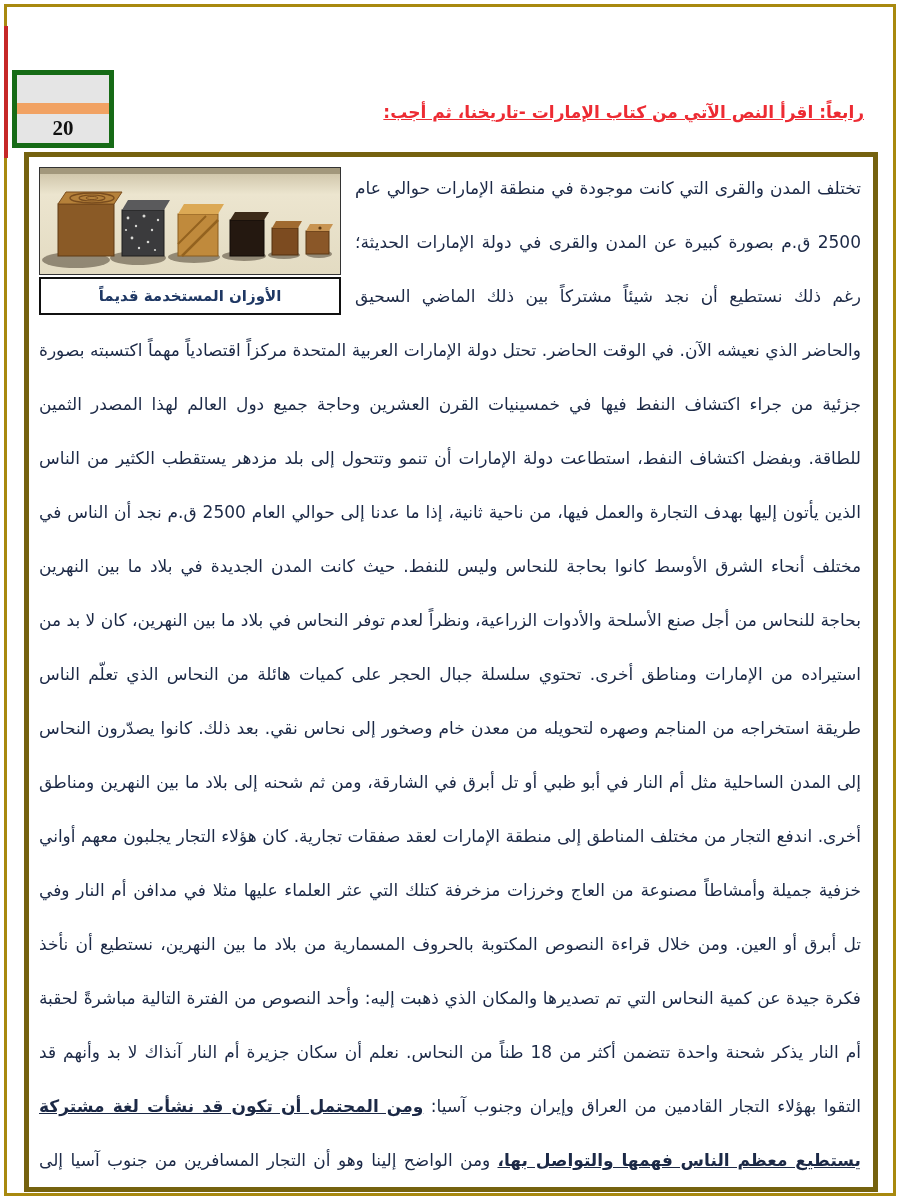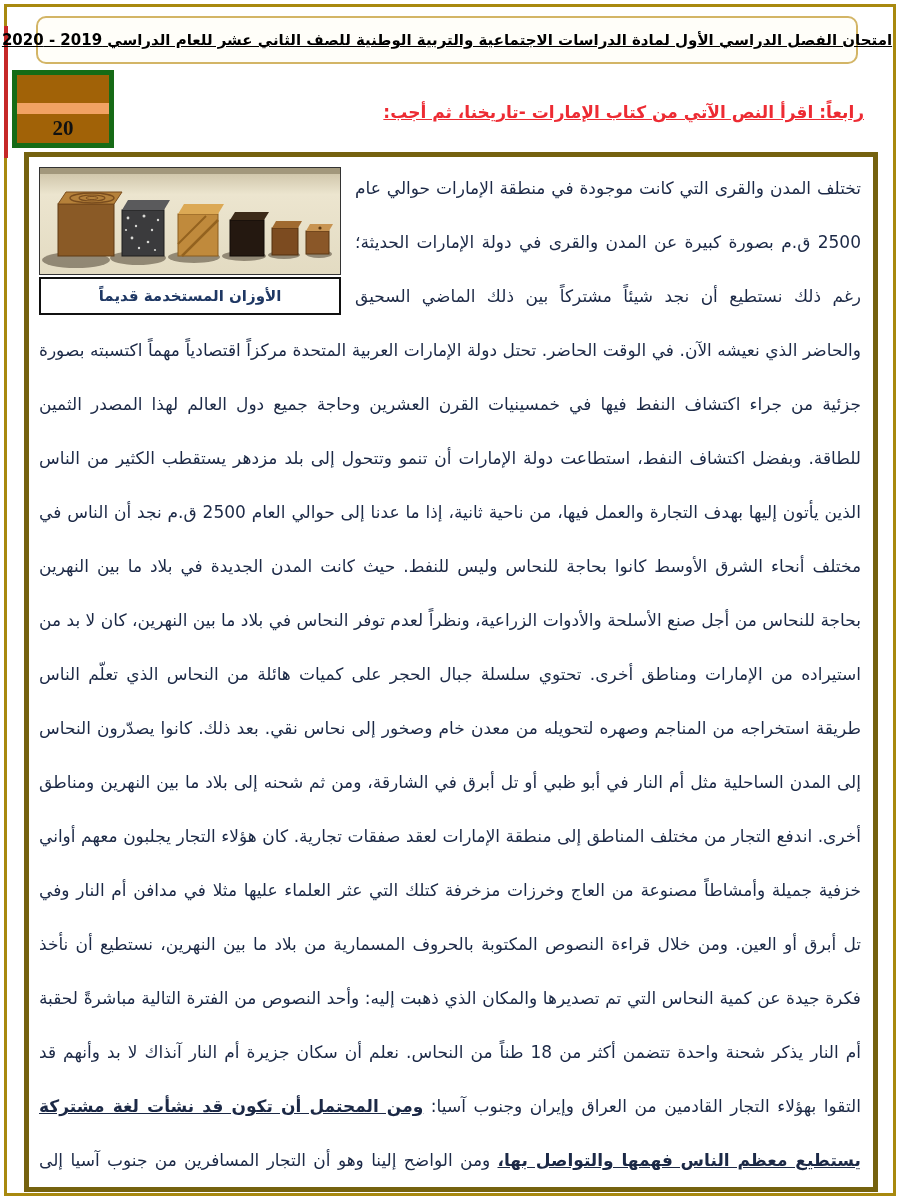--- a/index.html
+++ b/index.html
@@ -30,21 +30,21 @@
   }
   .exam-title {
     direction: rtl;
     font-size: 15px; font-weight: bold; color: #000;
     text-decoration: underline;
     white-space: nowrap;
   }
   .score-box {
     position: absolute; left: 12px; top: 70px;
     width: 102px; height: 78px;
-    border: 5px solid #166b16; background: #a16207;
+    border: 5px solid #166b16; background: #e5e5e5;
     box-sizing: border-box;
   }
   .score-divider {
     position: absolute; left: 0; right: 0; top: 28px;
     height: 11px; background: #f1a263;
   }
   .score-value {
     position: absolute; bottom: 2px; left: 0; width: 100%;
     text-align: center;
     font-family: "Liberation Serif", serif;
@@ -101,23 +101,20 @@
   }
 </style>
 </head>
 <body>
 
 <div id="page">
 
   <div class="outer-border"></div>
   <div class="left-red-segment"></div>
 
-  <div class="header-box">
-    <div class="exam-title">امتحان الفصل الدراسي الأول لمادة الدراسات الاجتماعية والتربية الوطنية للصف الثاني عشر للعام الدراسي 2019 - 2020</div>
-  </div>
 
   <div class="score-box">
     <div class="score-divider"></div>
     <div class="score-value">20</div>
   </div>
 
   <div class="section-heading">رابعاً: اقرأ النص الآتي من كتاب الإمارات -تاريخنا، ثم أجب:</div>
 
   <div class="main-block">
     <p class="passage">

